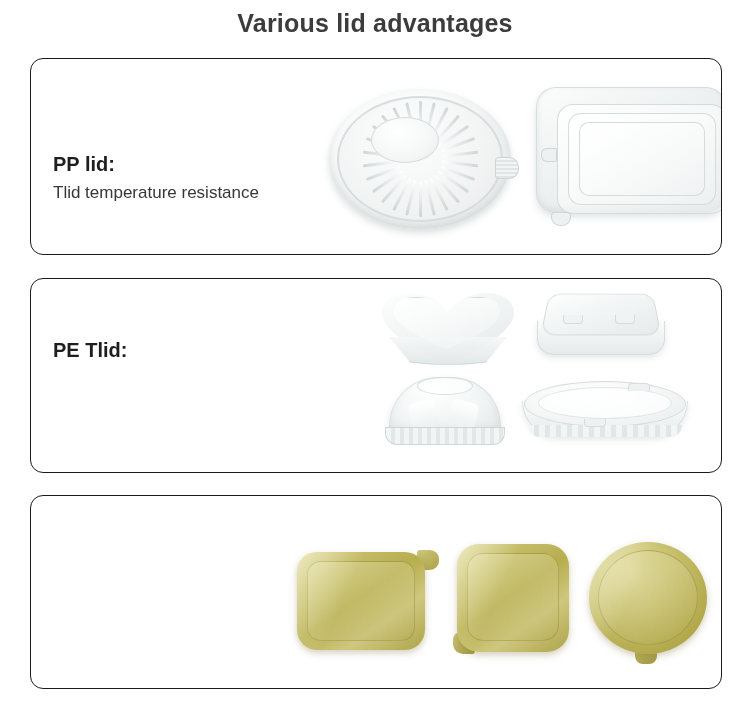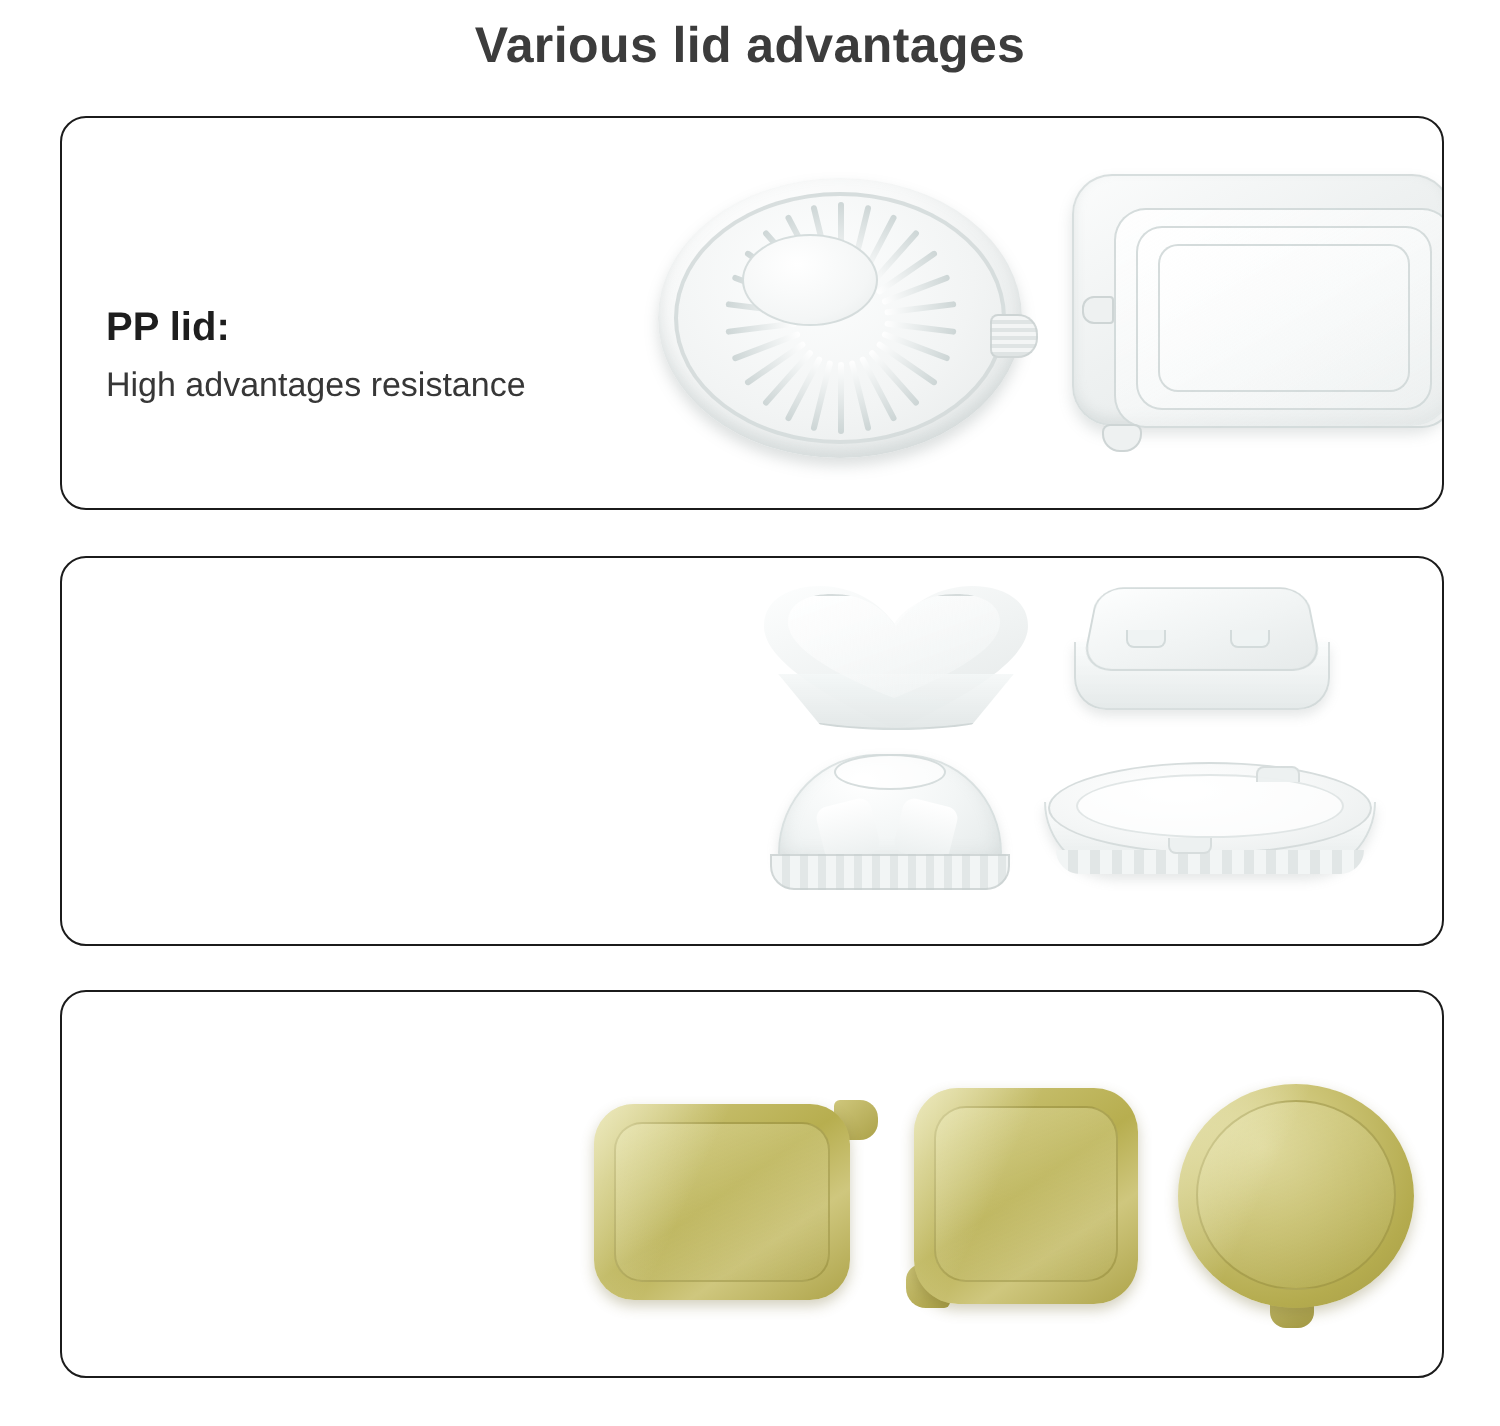--- a/index.html
+++ b/index.html
@@ -341,21 +341,21 @@
 <body>
 
 <div class="page">
 
   <div class="page-title">Various lid advantages</div>
 
   <div class="panel" id="panel-1">
 
     <div class="panel-text" id="text-1">
       <div class="panel-heading">PP lid:</div>
-      <div class="panel-sub">High advantages resistance</div>
+      <div class="panel-sub">Tlid temperature resistance</div>
     </div>
 
     <div class="art" id="pp-round">
       <div class="round-lid-outer"></div>
       <div class="round-lid-rim"></div>
       <div class="round-ribs" id="round-ribs">
           <span style="transform: rotate(0deg) translateY(22px) scaleY(1);"></span>
           <span style="transform: rotate(13.8462deg) translateY(22px) scaleY(1);"></span>
           <span style="transform: rotate(27.6923deg) translateY(22px) scaleY(1);"></span>
           <span style="transform: rotate(41.5385deg) translateY(22px) scaleY(1);"></span>
@@ -394,20 +394,21 @@
         <div class="rect-tab-l"></div>
         <div class="rect-tab-b"></div>
       </div>
     </div>
 
   </div>
 
   <div class="panel" id="panel-2">
 
     <div class="panel-text" id="text-2">
+      <div class="panel-heading">PE Tlid:</div>
     </div>
 
     <div class="art" id="pe-heart">
       <div class="heart-body"></div>
       <div class="heart-base"></div>
       <div class="heart-inner"></div>
     </div>
 
     <div class="art" id="pe-square">
       <div class="sq-side"></div>

